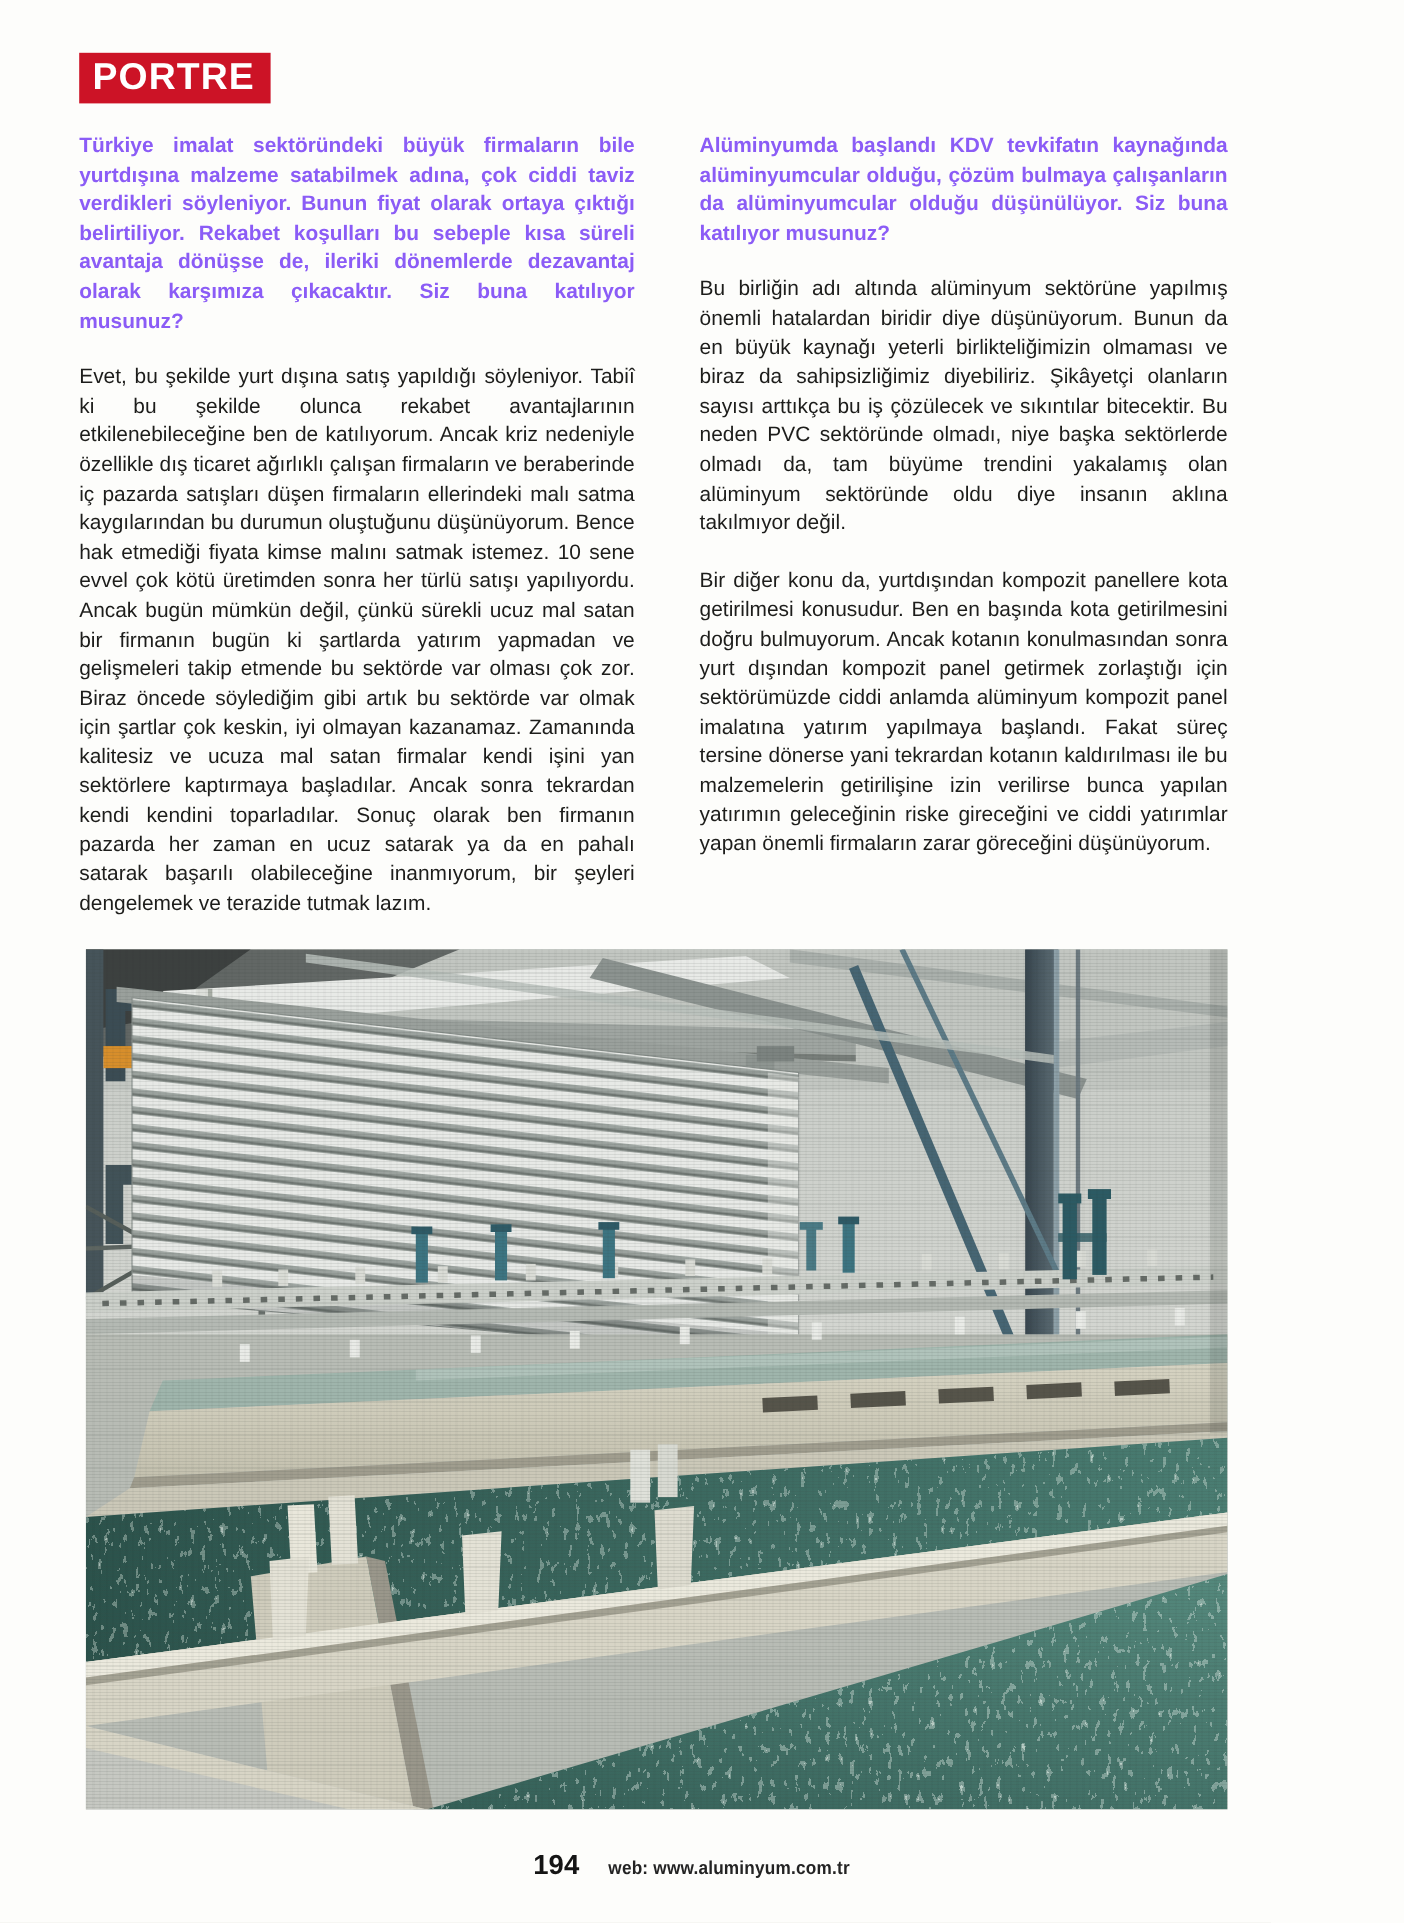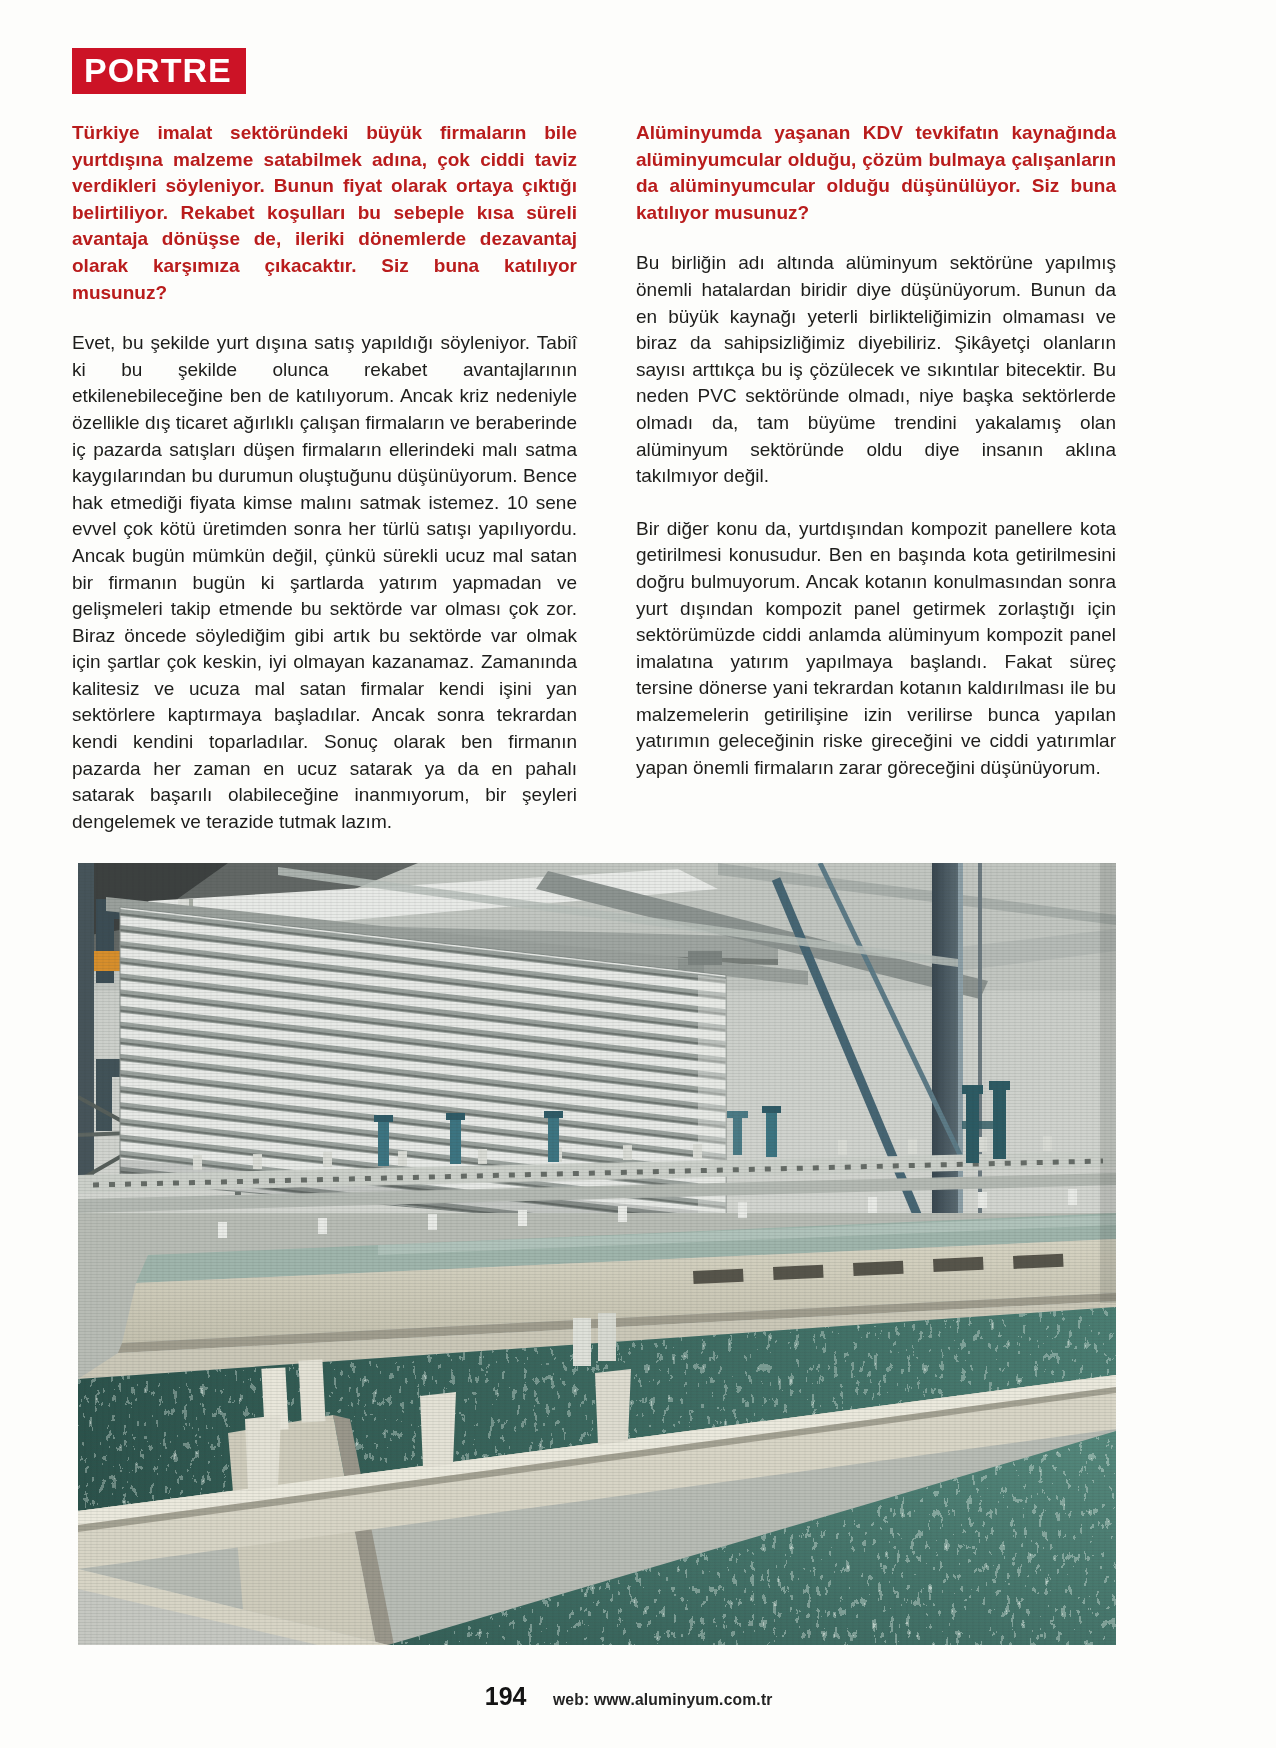--- a/index.html
+++ b/index.html
@@ -24,21 +24,21 @@
   
   .col{
     position:absolute;top:120px;
     font-size:19px;line-height:26.6px;
     text-align:justify;
   }
   .col-left{left:72px;width:505px;}
   .col-right{left:636px;width:480px;}
   .question{
     font-weight:bold;
-    color:#b91c1c;
+    color:#8b5cf6;
     margin:0 0 24px 0;
   }
   .answer{margin:0 0 26px 0;}
   
   .photo{
     position:absolute;left:78px;top:863px;
     width:1038px;height:782px;
     background:#c8ccc7;
     overflow:hidden;
   }
@@ -72,21 +72,21 @@
   <div class="badge">
     <span>PORTRE</span>
   </div>
 
   <div class="col col-left">
     <p class="question">Türkiye imalat sektöründeki büyük firmaların bile yurtdışına malzeme satabilmek adına, çok ciddi taviz verdikleri söyleniyor. Bunun fiyat olarak ortaya çıktığı belirtiliyor. Rekabet koşulları bu sebeple kısa süreli avantaja dönüşse de, ileriki dönemlerde dezavantaj olarak karşımıza çıkacaktır. Siz buna katılıyor musunuz?</p>
     <p class="answer">Evet, bu şekilde yurt dışına satış yapıldığı söyleniyor. Tabiî ki bu şekilde olunca rekabet avantajlarının etkilenebileceğine ben de katılıyorum. Ancak kriz nedeniyle özellikle dış ticaret ağırlıklı çalışan firmaların ve beraberinde iç pazarda satışları düşen firmaların ellerindeki malı satma kaygılarından bu durumun oluştuğunu düşünüyorum. Bence hak etmediği fiyata kimse malını satmak istemez. 10 sene evvel çok kötü üretimden sonra her türlü satışı yapılıyordu. Ancak bugün mümkün değil, çünkü sürekli ucuz mal satan bir firmanın bugün ki şartlarda yatırım yapmadan ve gelişmeleri takip etmende bu sektörde var olması çok zor. Biraz öncede söylediğim gibi artık bu sektörde var olmak için şartlar çok keskin, iyi olmayan kazanamaz. Zamanında kalitesiz ve ucuza mal satan firmalar kendi işini yan sektörlere kaptırmaya başladılar. Ancak sonra tekrardan kendi kendini toparladılar. Sonuç olarak ben firmanın pazarda her zaman en ucuz satarak ya da en pahalı satarak başarılı olabileceğine inanmıyorum, bir şeyleri dengelemek ve terazide tutmak lazım.</p>
   </div>
 
   <div class="col col-right">
-    <p class="question">Alüminyumda yaşanan KDV tevkifatın kaynağında alüminyumcular olduğu, çözüm bulmaya çalışanların da alüminyumcular olduğu düşünülüyor. Siz buna katılıyor musunuz?</p>
+    <p class="question">Alüminyumda başlandı KDV tevkifatın kaynağında alüminyumcular olduğu, çözüm bulmaya çalışanların da alüminyumcular olduğu düşünülüyor. Siz buna katılıyor musunuz?</p>
     <p class="answer">Bu birliğin adı altında alüminyum sektörüne yapılmış önemli hatalardan biridir diye düşünüyorum. Bunun da en büyük kaynağı yeterli birlikteliğimizin olmaması ve biraz da sahipsizliğimiz diyebiliriz. Şikâyetçi olanların sayısı arttıkça bu iş çözülecek ve sıkıntılar bitecektir. Bu neden PVC sektöründe olmadı, niye başka sektörlerde olmadı da, tam büyüme trendini yakalamış olan alüminyum sektöründe oldu diye insanın aklına takılmıyor değil.</p>
     <p class="answer">Bir diğer konu da, yurtdışından kompozit panellere kota getirilmesi konusudur. Ben en başında kota getirilmesini doğru bulmuyorum. Ancak kotanın konulmasından sonra yurt dışından kompozit panel getirmek zorlaştığı için sektörümüzde ciddi anlamda alüminyum kompozit panel imalatına yatırım yapılmaya başlandı. Fakat süreç tersine dönerse yani tekrardan kotanın kaldırılması ile bu malzemelerin getirilişine izin verilirse bunca yapılan yatırımın geleceğinin riske gireceğini ve ciddi yatırımlar yapan önemli firmaların zarar göreceğini düşünüyorum.</p>
   </div>
 
   <div class="photo">
     <svg viewBox="0 0 1038 782" preserveAspectRatio="none">
       <defs>
         <linearGradient id="wallG" x1="0" y1="0" x2="0" y2="1">
           <stop offset="0" stop-color="#c6cac5"></stop>
           <stop offset="0.55" stop-color="#d6d8d3"></stop>

